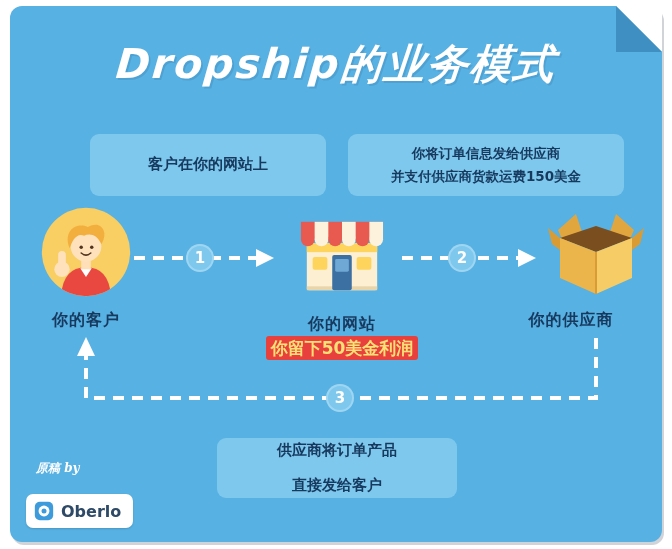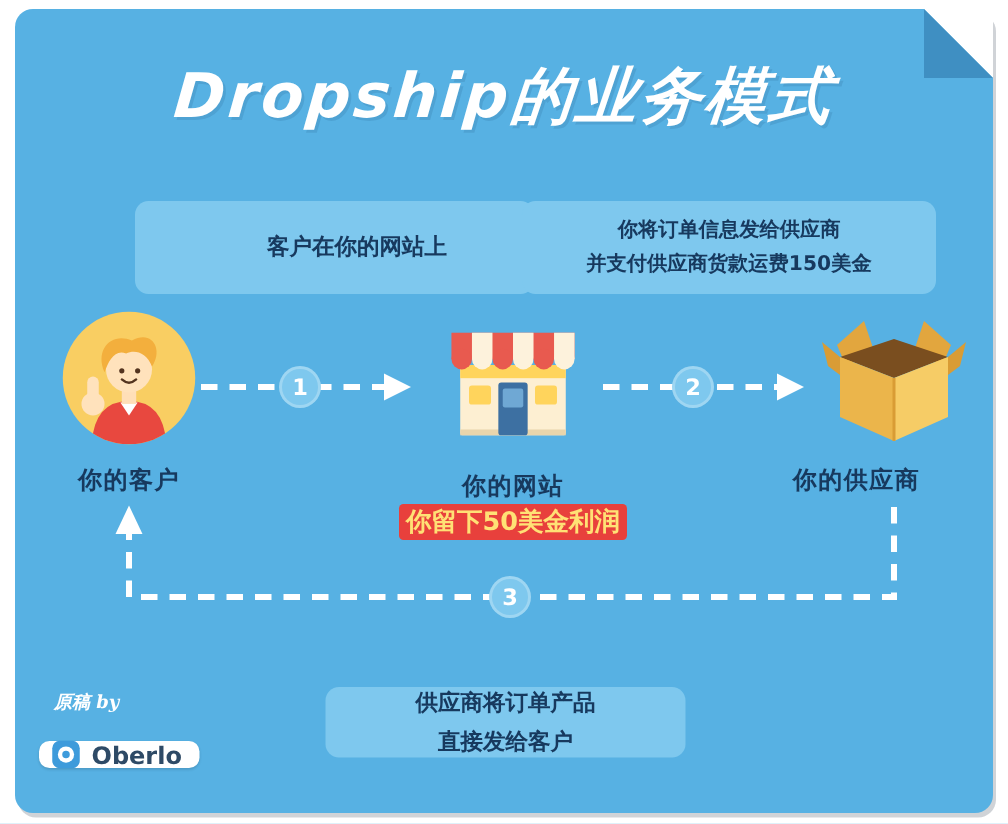--- a/index.html
+++ b/index.html
@@ -47,21 +47,21 @@
   .profit{
     position:absolute;left:266px;top:336px;width:152px;height:24px;line-height:24px;
     background:#E8403C;color:#FFE175;font-size:17px;font-weight:bold;
     text-align:center;border-radius:3px;
   }
   .credit{
     position:absolute;left:36px;top:460px;color:#ffffff;
     font-family:"DejaVu Serif",serif;font-style:italic;font-weight:700;font-size:12px;
   }
   .brand{
-    position:absolute;left:26px;top:494px;height:18px;padding:0 12px 0 8px;
+    position:absolute;left:26px;top:494px;height:34px;padding:0 12px 0 8px;
     background:#ffffff;border-radius:7px;display:flex;align-items:center;gap:7px;
     box-shadow:0 1px 2px rgba(0,0,0,.15);
   }
   .brand-text{color:#2E4A66;font-weight:bold;font-size:16px;}
 </style>
 </head>
 <body>
 
 <div class="canvas">
 
@@ -80,21 +80,21 @@
     <g>
       <line x1="402" y1="258" x2="518" y2="258" stroke="#FFFFFF" stroke-width="4" stroke-dasharray="11 8"></line>
       <polygon points="518,249 536,258 518,267" fill="#FFFFFF"></polygon>
     </g>
     <g>
       <path d="M596 338 L596 398 L86 398 L86 354" fill="none" stroke="#FFFFFF" stroke-width="4" stroke-dasharray="11 8"></path>
       <polygon points="77,356 95,356 86,337" fill="#FFFFFF"></polygon>
     </g>
   </svg>
 
-  <div class="bubble" style="left:90px;top:134px;width:236px;height:62px;padding-left:30px;">
+  <div class="bubble" style="left:90px;top:134px;width:236px;height:62px;">
     <div>客户在你的网站上</div>
   </div>
 
   <div class="bubble small" style="left:348px;top:134px;width:276px;height:62px;">
     <div>你将订单信息发给供应商</div>
     <div>并支付供应商货款运费150美金</div>
   </div>
 
   <svg class="icon" style="left:38px;top:204px;width:96px;height:96px;" viewBox="0 0 100 100">
     <defs>
@@ -151,21 +151,21 @@
   <div class="node-label" style="left:279px;top:314px;width:126px;">你的网站</div>
   <div class="node-label" style="left:23px;top:310px;width:126px;">你的客户</div>
   <div class="node-label" style="left:508px;top:310px;width:126px;">你的供应商</div>
 
   <div class="profit">你留下50美金利润</div>
 
   <div class="step" style="left:186px;top:244px;">1</div>
   <div class="step" style="left:448px;top:244px;">2</div>
   <div class="step" style="left:326px;top:384px;">3</div>
 
-  <div class="bubble" style="left:217px;top:458px;width:240px;height:47px;">
+  <div class="bubble" style="left:217px;top:438px;width:240px;height:60px;justify-content:space-between;">
     <div>供应商将订单产品</div>
     <div>直接发给客户</div>
   </div>
 
   <div class="credit">原稿 by</div>
 
   <div class="brand">
     <svg style="width:20px;height:20px;" viewBox="0 0 24 24">
       <rect x="1" y="1" width="22" height="22" rx="6" fill="#3E9BDB"></rect>
       <circle cx="12" cy="12" r="6.5" fill="#ffffff"></circle>

